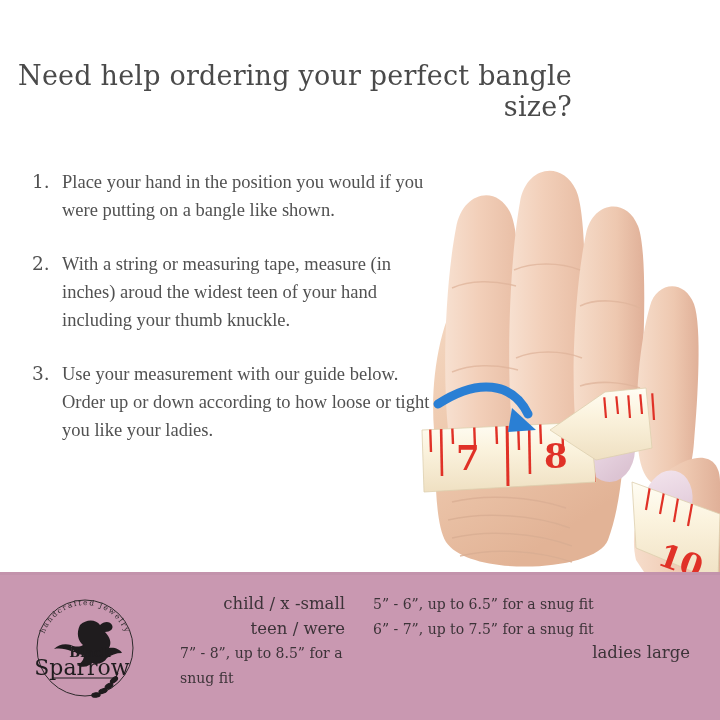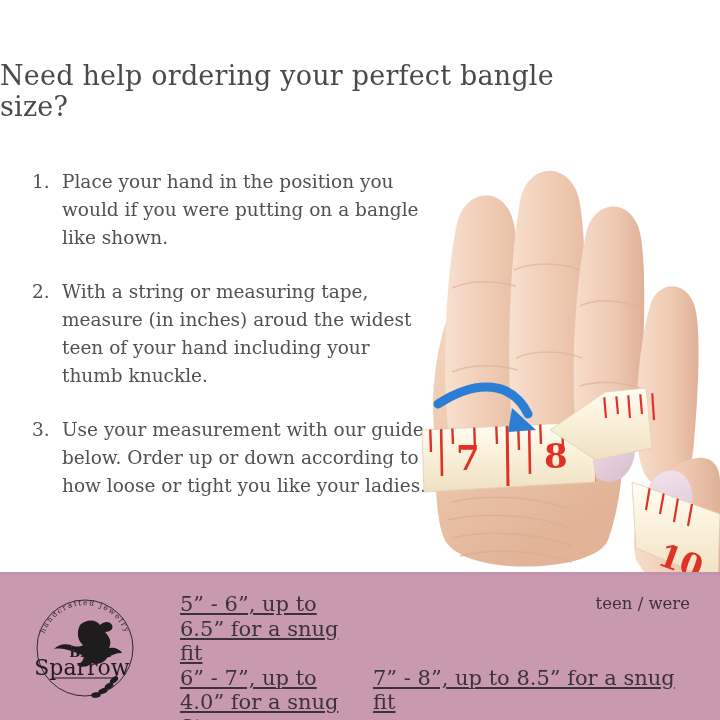--- a/index.html
+++ b/index.html
@@ -14,21 +14,21 @@
     position: relative;
     width: 720px; height: 720px;
     background: #ffffff;
   }
 
   
   .heading {
     position: absolute;
     left: 0; top: 60px;
     width: 572px;
-    text-align: left;
+    text-align: right;
     font-size: 27px;
     color: #4a4a4a;
     letter-spacing: 0.2px;
     font-family: "DejaVu Serif", "Liberation Serif", serif;
   }
 
   
   .steps {
     position: absolute;
     left: 32px; top: 168px;
@@ -40,21 +40,21 @@
     margin-bottom: 26px;
     color: #515151;
     font-size: 18.5px;
     line-height: 28px;
   }
   .step-num {
     flex: 0 0 auto;
     width: 30px;
     color: #515151;
   }
-  .step-text { flex: 1 1 auto; }
+  .step-text { flex: 1 1 auto; font-family: Liberation Serif, serif; }
 
   
   .banner {
     position: absolute;
     left: 0; top: 572px;
     width: 720px; height: 148px;
     background: #c998b1;
   }
   .banner-top-edge {
     position: absolute;
@@ -82,24 +82,23 @@
     column-gap: 28px;
   }
   .size-label {
     text-align: right;
     font-size: 16.5px;
     line-height: 24.5px;
     color: #3c3338;
   }
   .size-value {
     text-align: left;
-    font-size: 21px;
+    font-size: 14px;
     line-height: 24.5px;
     color: #3c3338;
-    text-decoration: underline;
   }
 
   
   .photo {
     position: absolute;
     left: 400px; top: 130px;
     width: 320px; height: 442px;
     overflow: hidden;
   }
   .photo svg { display:block; }
@@ -292,19 +291,21 @@
         <path d="M96,88 C92,98 84,106 74,110" fill="none"></path>
         <ellipse cx="92" cy="95" rx="4.2" ry="2.2" transform="rotate(-40 92 95)"></ellipse>
         <ellipse cx="87" cy="101" rx="4.2" ry="2.2" transform="rotate(-30 87 101)"></ellipse>
         <ellipse cx="81" cy="106" rx="4.2" ry="2.2" transform="rotate(-18 81 106)"></ellipse>
         <ellipse cx="74" cy="110" rx="4.2" ry="2.2" transform="rotate(-6 74 110)"></ellipse>
       </g>
     </svg>
   </div>
 
   <div class="size-table">
+    <div class="size-label">child / x -small</div>
     <div class="size-value">5” - 6”, up to 6.5” for a snug fit</div>
     <div class="size-label">teen / were</div>
-    <div class="size-value">6” - 7”, up to 4.0” for a snug fit</div>
+    <div class="size-value">6” - 7”, up to 7.5” for a snug fit</div>
     <div class="size-value">7” - 8”, up to 8.5” for a snug fit</div>
+    <div class="size-label">ladies large</div>
   </div>
 
 </div>
 
 </body></html>

